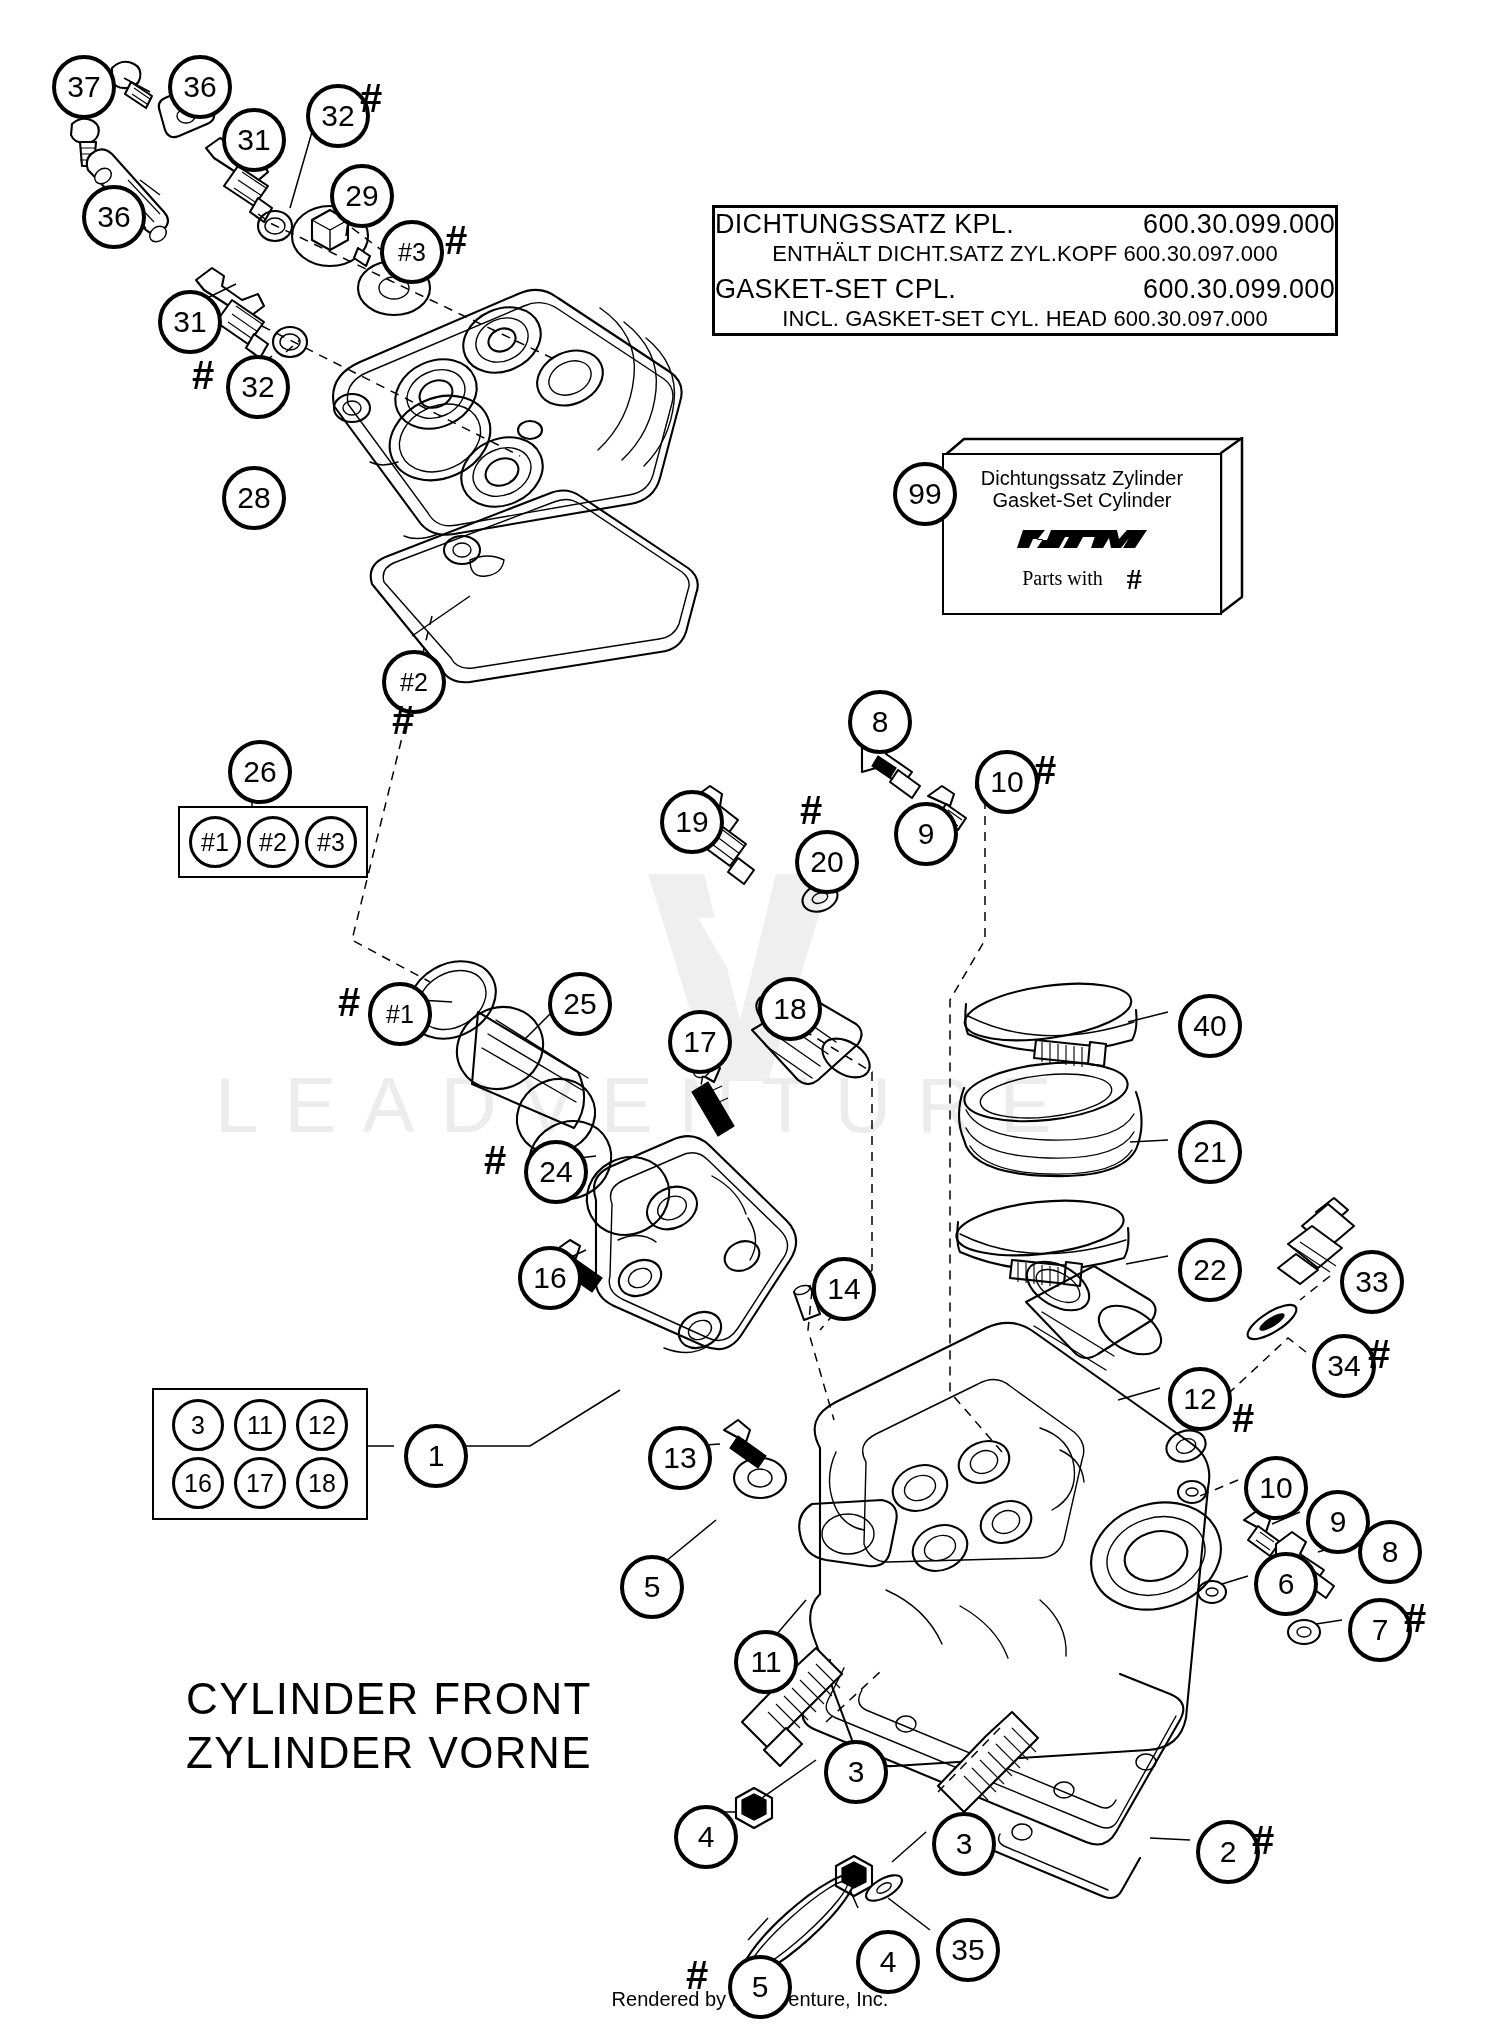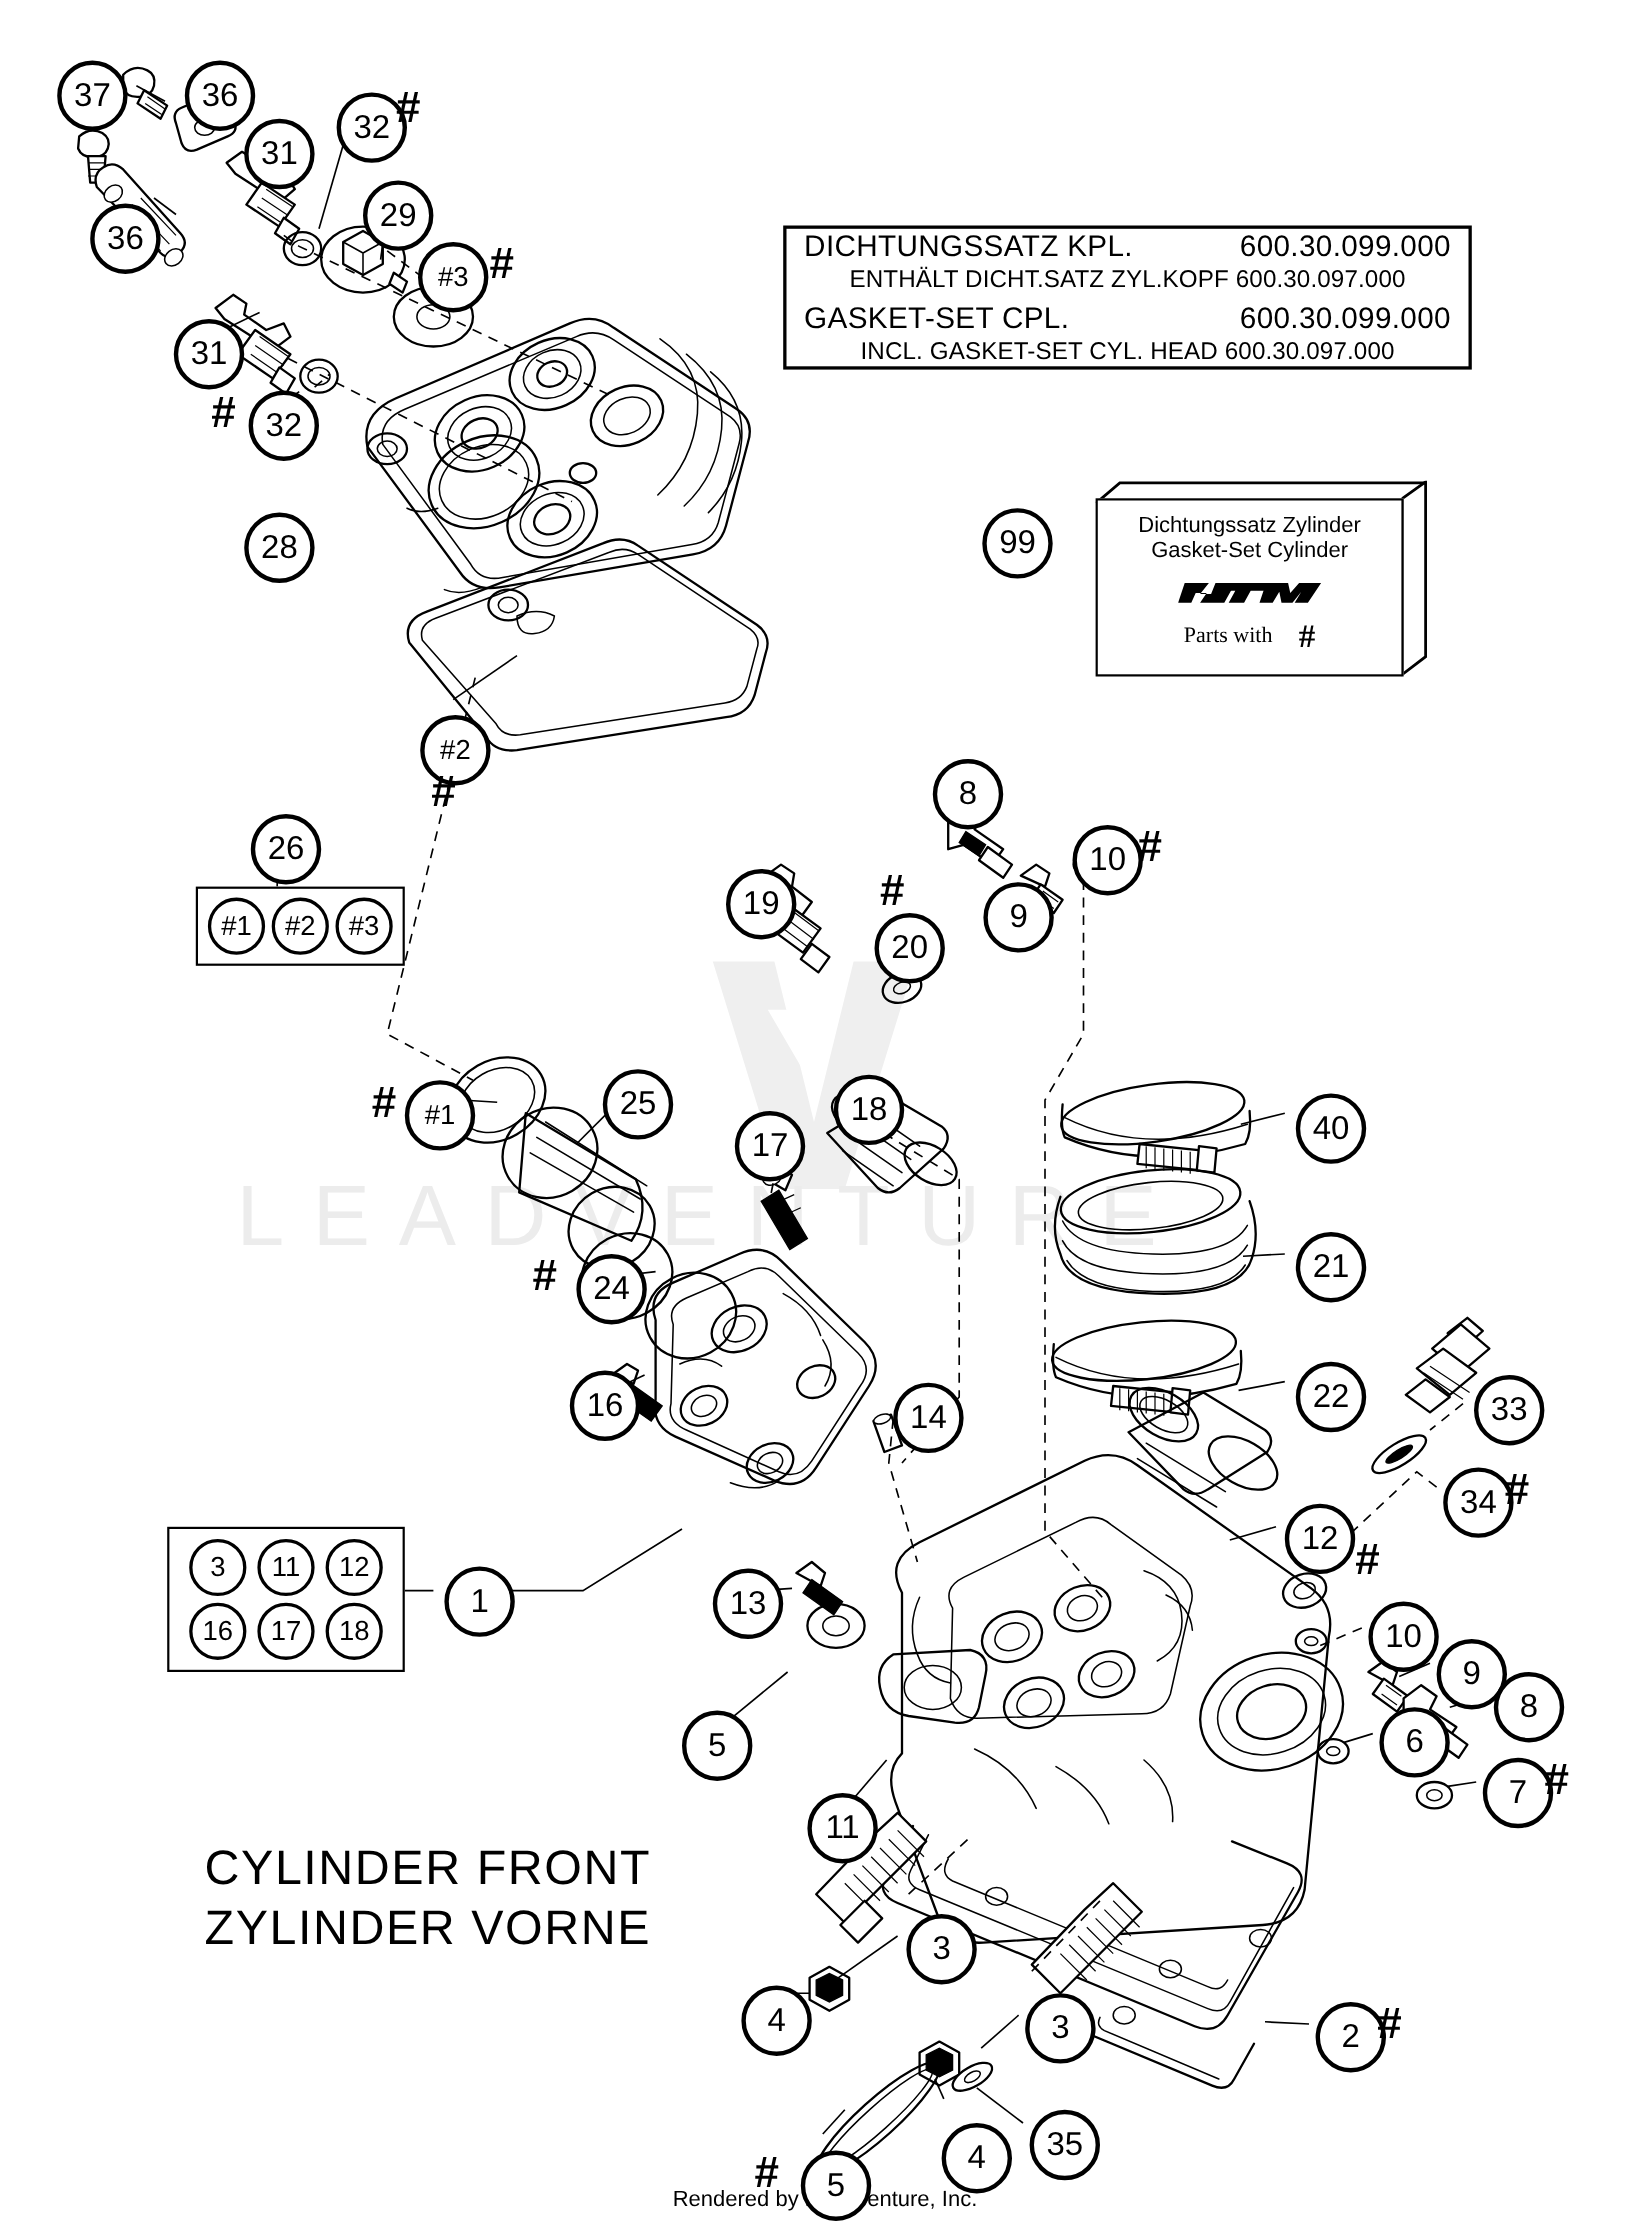--- a/index.html
+++ b/index.html
@@ -33,30 +33,30 @@
     font-family:"Liberation Sans",sans-serif;line-height:1;}
 
   
   .lead{position:absolute;left:0;top:0;width:1500px;height:2036px;z-index:20;
     pointer-events:none;}
 
   
   .gsbox{position:absolute;left:712px;top:205px;width:620px;height:125px;
     border:3px solid #000;background:#fff;z-index:25;
     display:flex;flex-direction:column;justify-content:center;}
-  .gs-row{display:flex;align-items:flex-end;padding:0 16px;white-space:nowrap;}
+  .gs-row{display:flex;align-items:flex-end;padding:0 0;white-space:nowrap;}
   .gs-big{font-size:27px;letter-spacing:.3px;}
   .gs-sm{font-size:22px;letter-spacing:.1px;}
   .gs-r1{justify-content:space-between;margin-bottom:1px;}
   .gs-r2{justify-content:center;margin-bottom:7px;}
   .gs-r3{justify-content:space-between;margin-bottom:1px;}
   .gs-r4{justify-content:center;}
 
   
-  .carton{position:absolute;left:996px;top:437px;width:264px;height:178px;z-index:25;}
+  .carton{position:absolute;left:942px;top:437px;width:264px;height:178px;z-index:25;}
   .carton .face{position:absolute;left:0;top:16px;width:280px;height:162px;
     border:2.5px solid #000;background:#fff;
     display:flex;flex-direction:column;align-items:center;justify-content:flex-start;
     padding-top:12px;box-sizing:border-box;}
   .carton .lid{position:absolute;left:0;top:0;width:300px;height:20px;}
   .carton .side{position:absolute;left:278px;top:0;width:24px;height:178px;}
   .ct-l1{font-size:20px;line-height:1.12;}
   .ct-l2{font-size:20px;line-height:1.12;margin-bottom:10px;}
   .ct-ktm{height:26px;margin:4px 0 10px 0;}
   .ct-l3{font-size:20px;display:flex;align-items:center;gap:24px;font-family:Liberation Serif, serif;}

